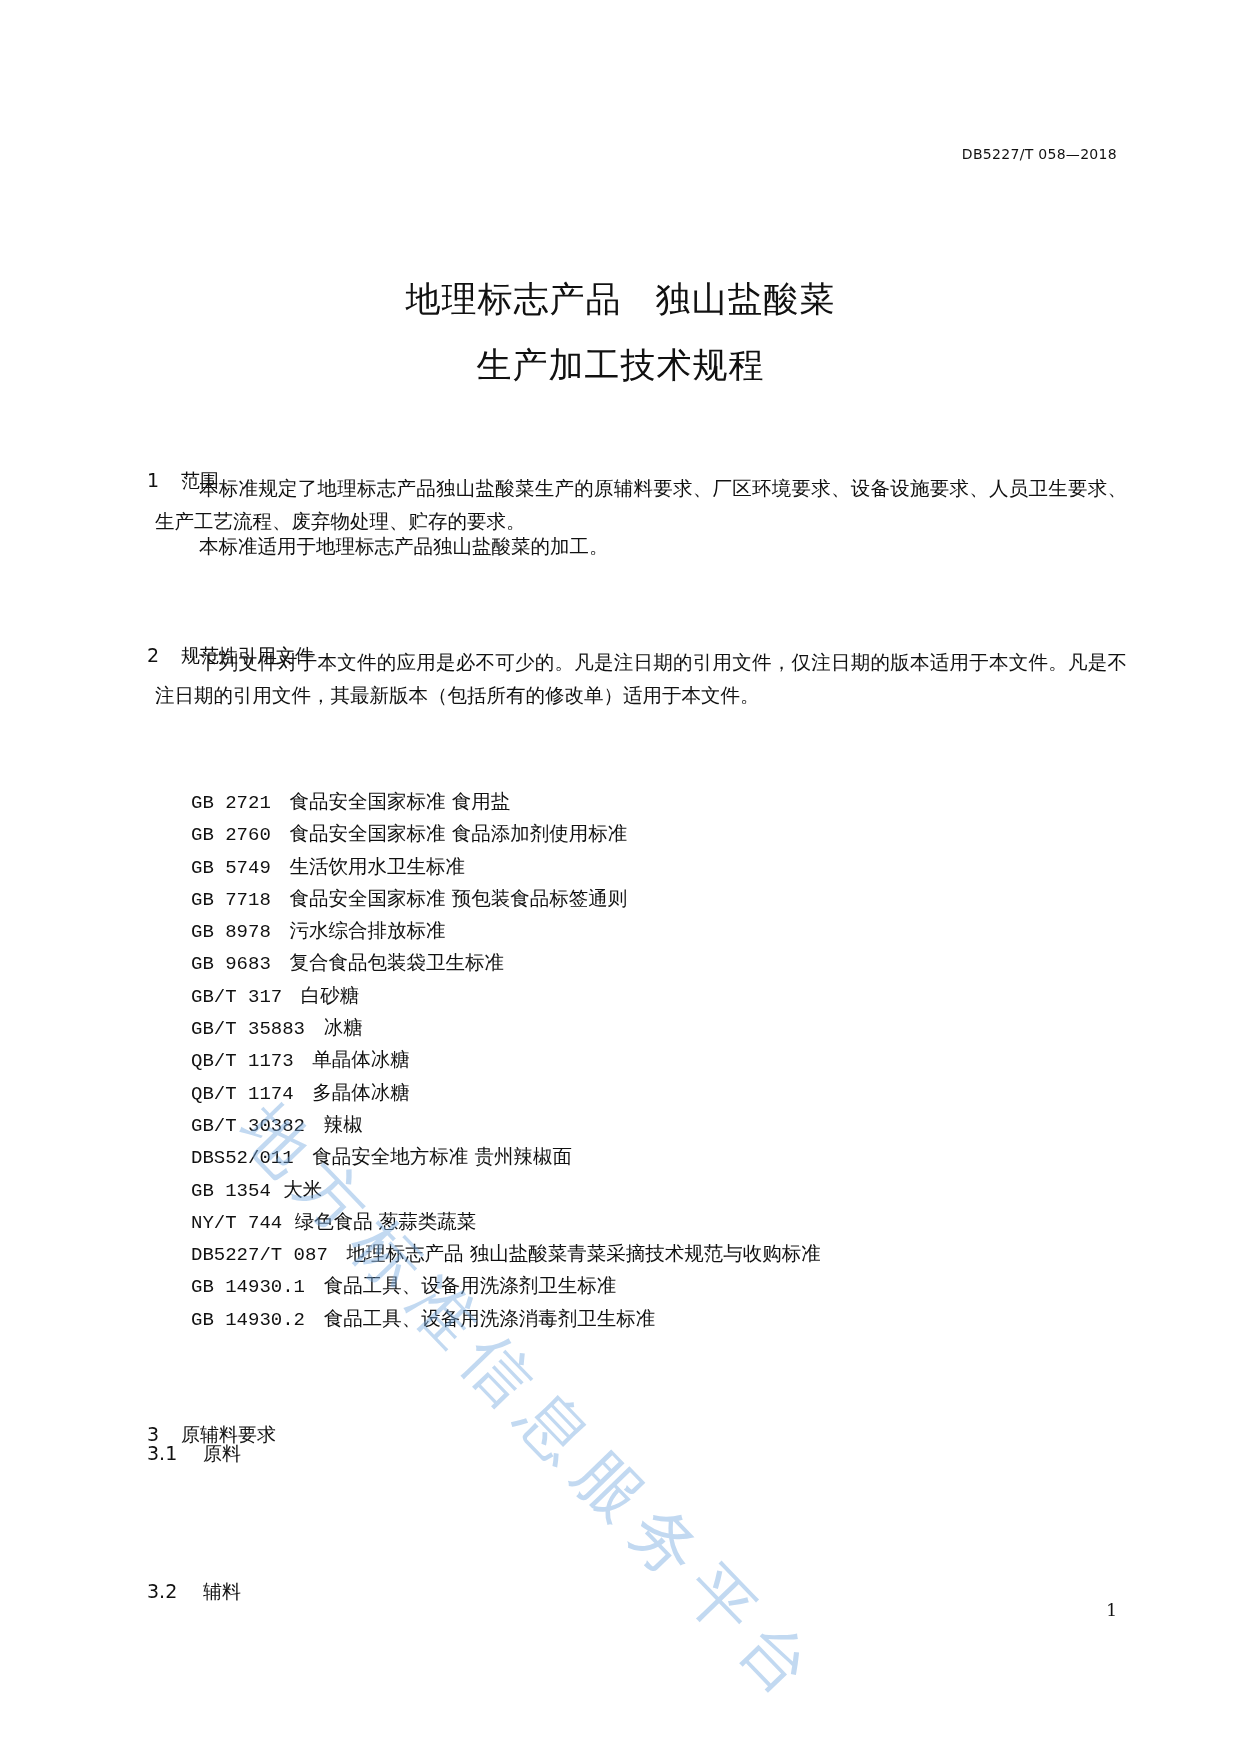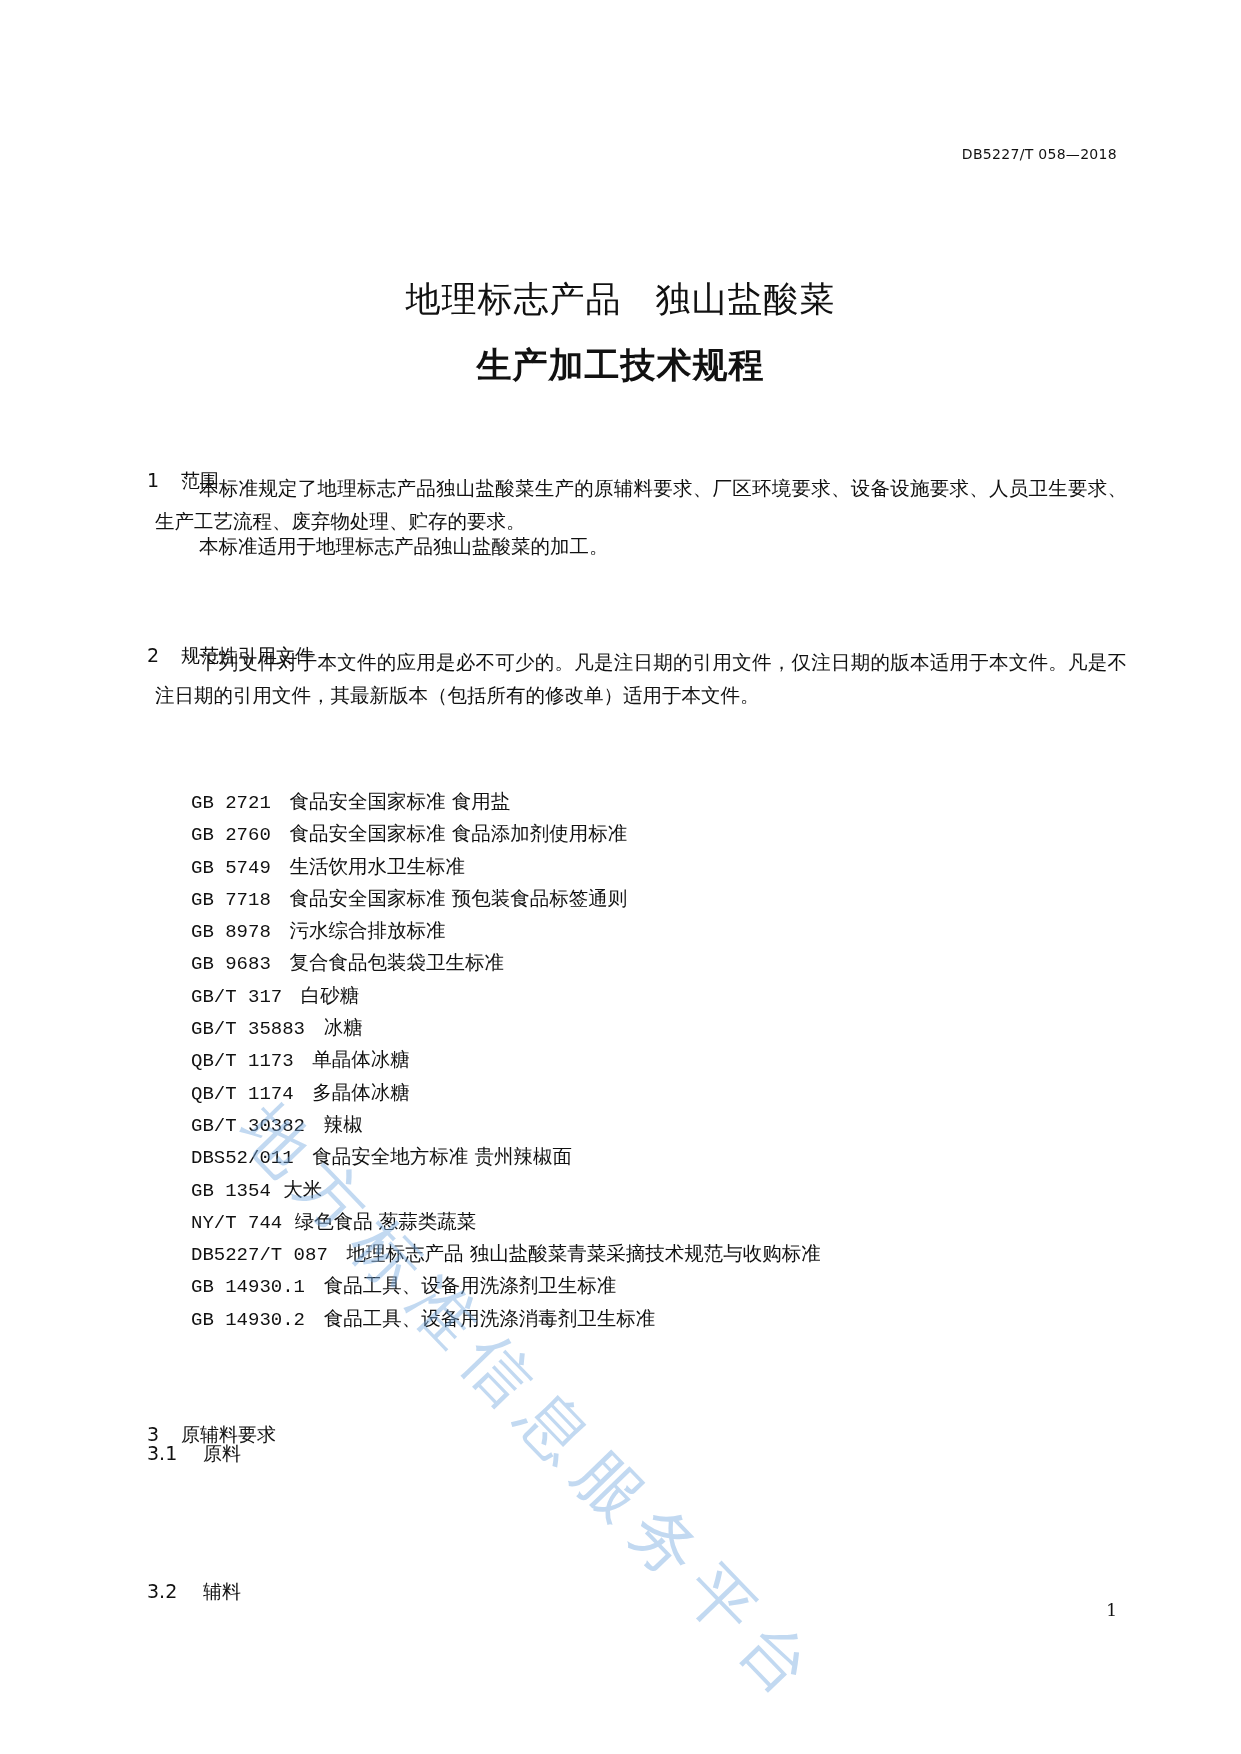--- a/index.html
+++ b/index.html
@@ -7,21 +7,21 @@
   .page { position: absolute; left: 0; top: 0; width: 1241px; height: 1754px; background: #fff; }
   .std-code {
     position: absolute; right: 124px; top: 146px;
     font-family: "DejaVu Sans", sans-serif; font-size: 14px; letter-spacing: 0.3px;
   }
   .title {
     position: absolute; left: 0; width: 1241px; text-align: center;
     font-family: "DejaVu Sans", sans-serif; font-size: 35px; letter-spacing: 1px;
   }
   .title.l1 { top: 276px; }
-  .title.l2 { top: 342px; font-weight: bold; }
+  .title.l2 { top: 342px; }
   .title .gap { display: inline-block; width: 34px; }
   .h1 {
     position: absolute; left: 147px;
     font-family: "DejaVu Sans", sans-serif; font-size: 19px; margin-top: 48px;
   }
   .h1 .num { display: inline-block; width: 34px; }
   .h2 {
     position: absolute; left: 147px;
     font-family: "DejaVu Sans", sans-serif; font-size: 19px; margin-top: 7px;
   }

